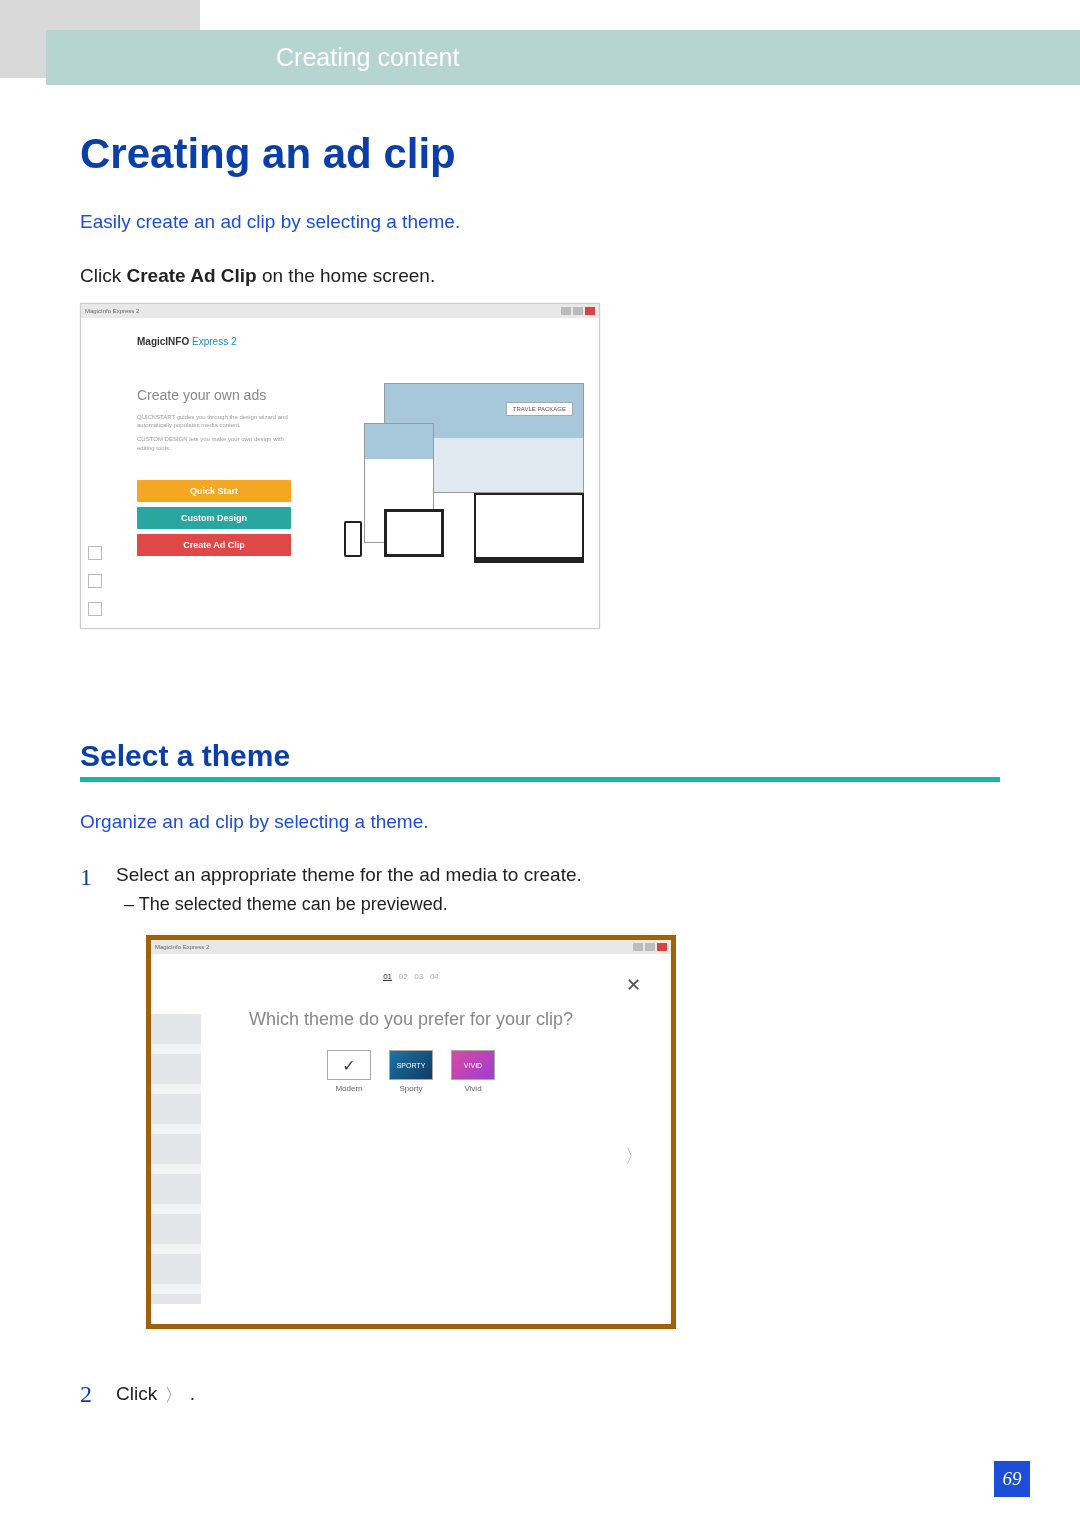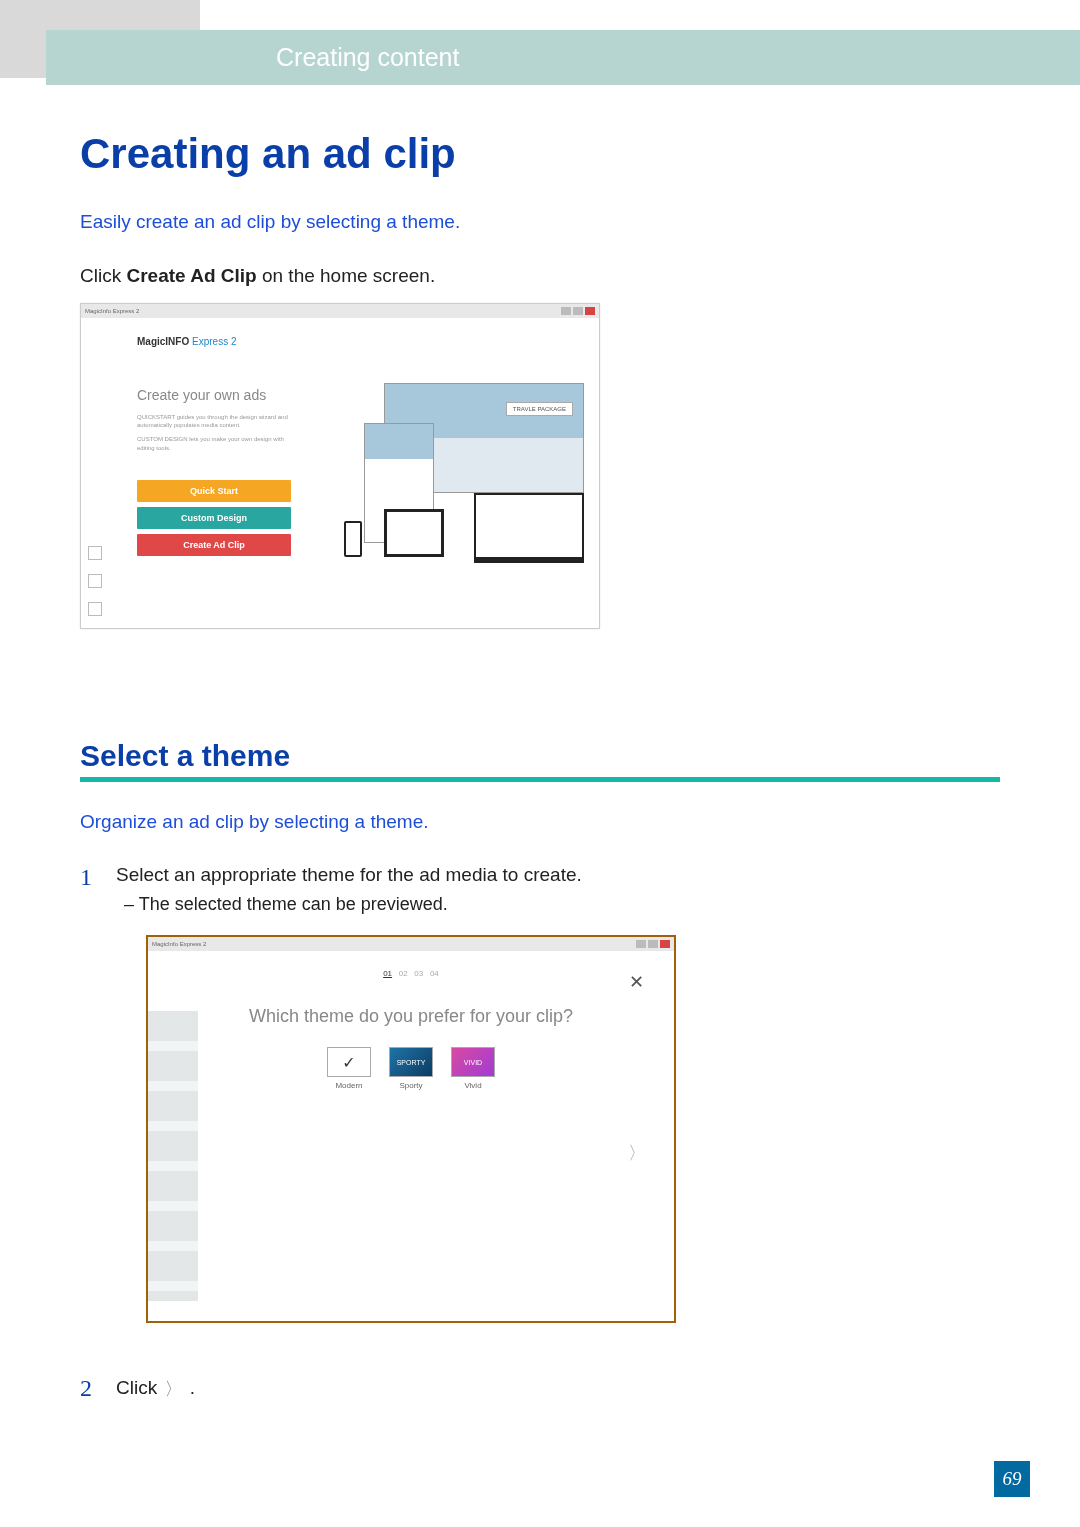--- a/index.html
+++ b/index.html
@@ -195,21 +195,21 @@
     margin-left: 8px;
     font-size: 18px;
   }
   .sub-bullet::before { content: "– "; }
 
   
   .app-shot2 {
     margin-top: 20px;
     margin-left: 30px;
     width: 530px;
-    border: 2px solid #a16207;
+    border: 5px solid #a16207;
     background: #fff;
   }
   .shot2-body {
     height: 370px;
     position: relative;
     padding: 18px 0 0 0;
     background: #fff;
   }
   .shot2-steps {
     text-align: center;
@@ -308,21 +308,21 @@
     vertical-align: middle;
     margin: 0 2px;
   }
 
   .page-num-badge {
     position: absolute;
     bottom: 30px;
     right: 50px;
     width: 36px;
     height: 36px;
-    background: #0369a1;
+    background: #1d4ed8;
     color: #fff;
     font-style: italic;
     font-family: Georgia, serif;
     font-size: 19px;
     display: flex;
     align-items: center;
     justify-content: center;
   }
 </style>
 </head>

